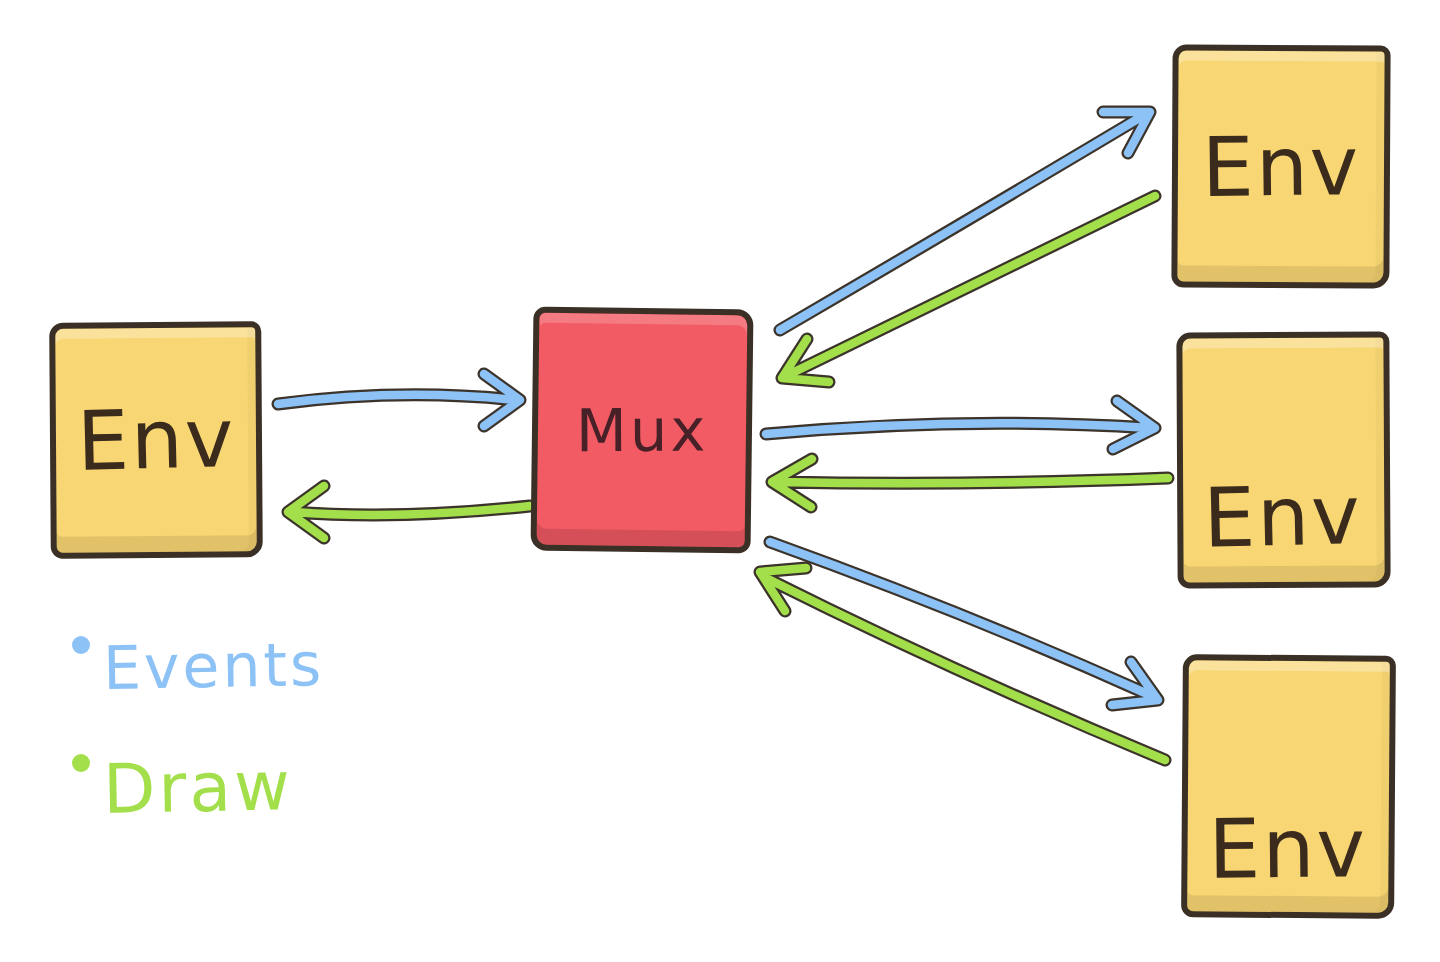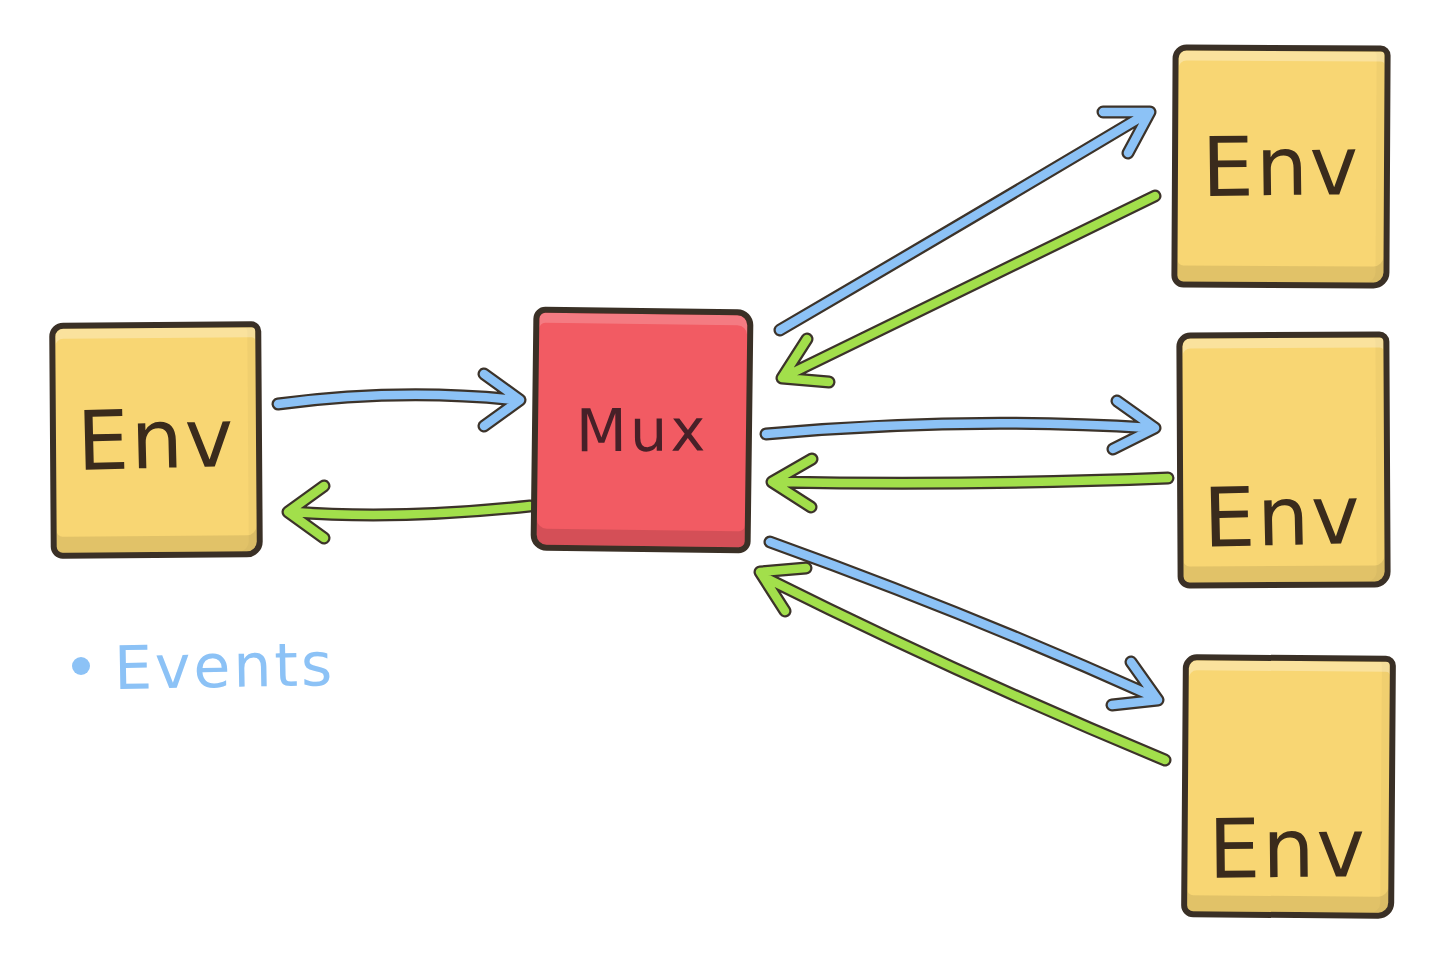--- a/index.html
+++ b/index.html
@@ -88,22 +88,21 @@
     letter-spacing: 3px;
   }
 
   .legend {
     position: absolute;
     left: 72px;
     top: 636px;
   }
   .legend-item {
     display: flex;
-    align-items: center;
-    gap: 24px;
+    gap: 13px;
     margin-bottom: 58px;
   }
   .legend-dot {
     width: 18px;
     height: 18px;
     border-radius: 50%;
     flex: 0 0 auto;
   }
   .dot-blue  { background: #8cc2f6; }
   .dot-green { background: #a2df4b; }
@@ -183,15 +182,19 @@
 
   <div class="box env env-bottom">
     <span class="box-label">Env</span>
   </div>
 
   <div class="legend">
     <div class="legend-item legend-item-events">
       <span class="legend-dot dot-blue"></span>
       <span class="legend-text text-blue">Events</span>
     </div>
+    <div class="legend-item legend-item-draw">
+      <span class="legend-dot dot-green"></span>
+      <span class="legend-text text-green">Draw</span>
+    </div>
   </div>
 
 </div>
 
 </body></html>

